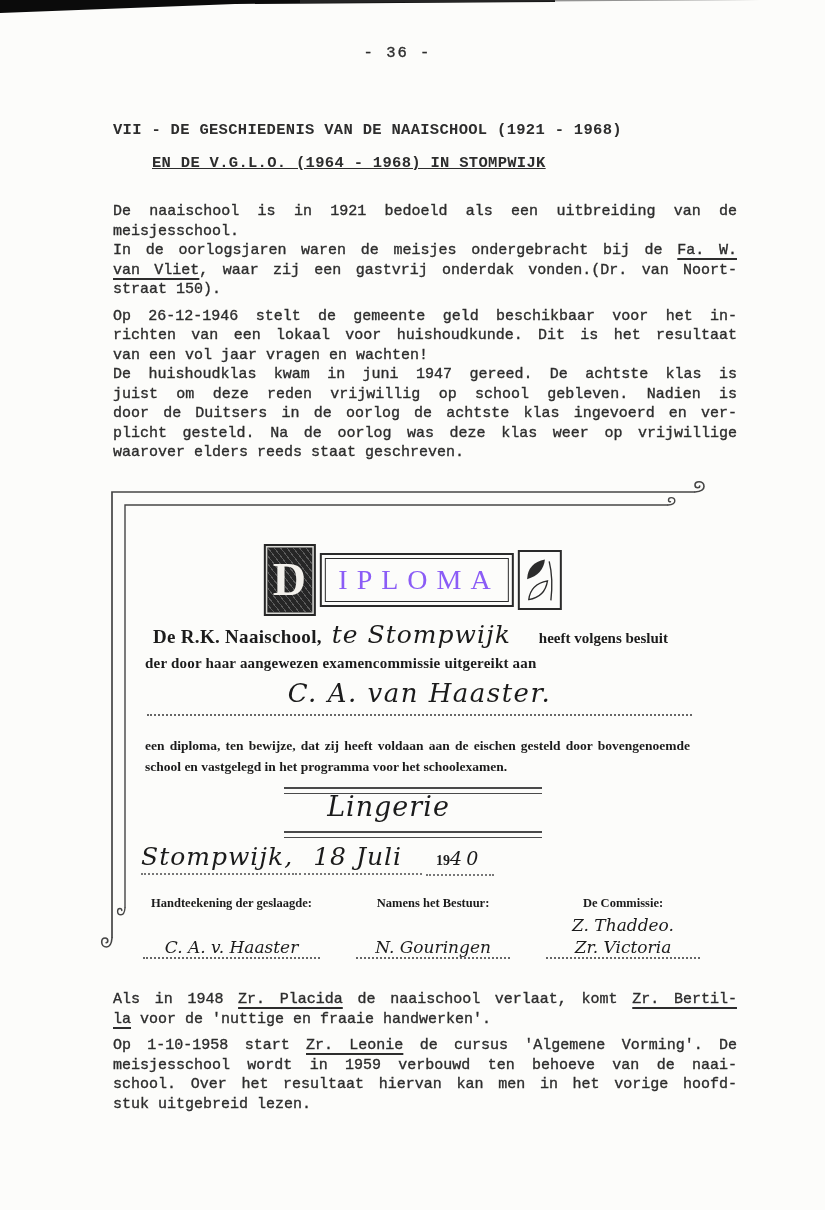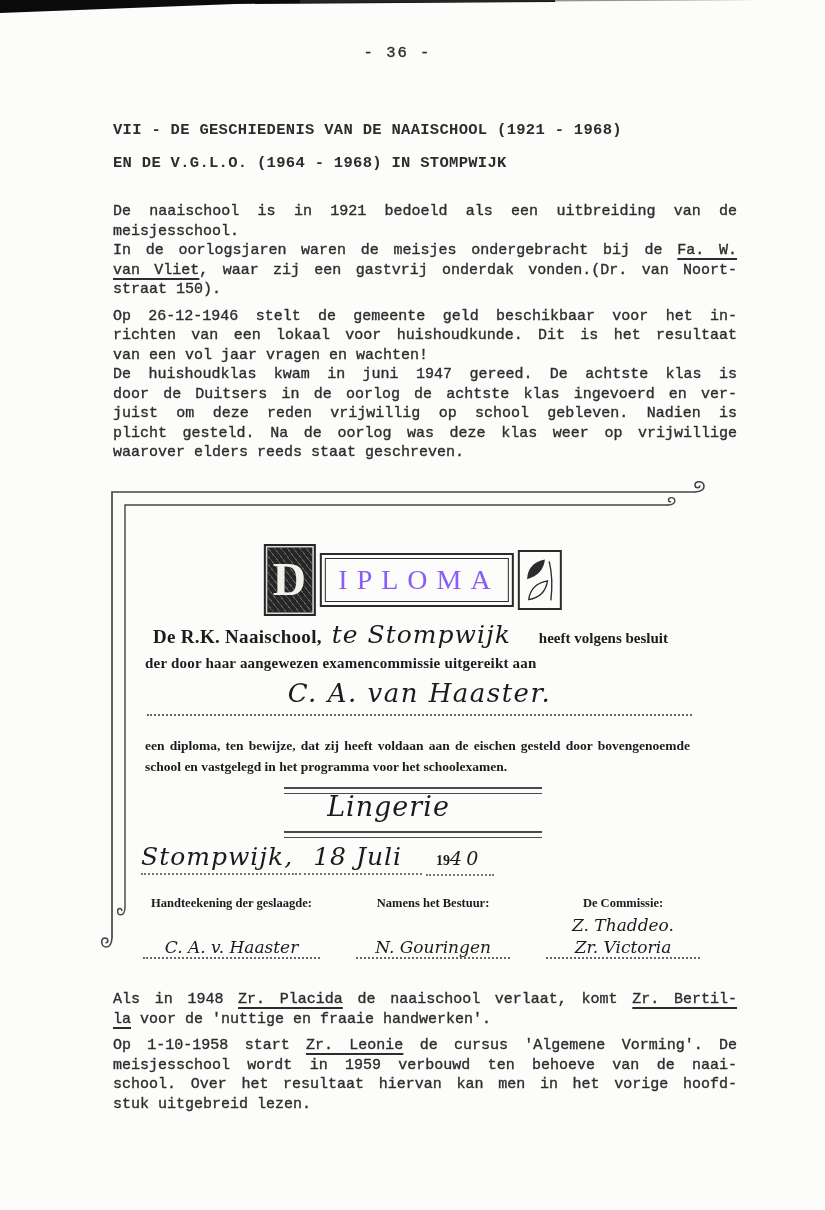--- a/index.html
+++ b/index.html
@@ -10,21 +10,21 @@
   html,body{margin:0;padding:0;background:#fff;}
   .page{position:relative;width:825px;height:1210px;background:var(--paper);overflow:hidden;}
 
   .mono{font-family:"Liberation Mono",monospace;color:var(--ink);}
 
   .scan-edge{position:absolute;top:0;left:0;}
 
   .pagenum{position:absolute;top:44px;left:0;right:30px;text-align:center;font-size:15.5px;letter-spacing:2px;-webkit-text-stroke:.35px currentColor;}
 
   .heading{position:absolute;top:114px;left:113px;font-weight:bold;font-size:15.5px;line-height:33px;letter-spacing:.3px;}
-  .heading .h2{}
+  .heading .h2{margin-left:39px;text-decoration:underline;}
 
   .textcol{position:absolute;left:113px;width:624px;font-size:15px;line-height:19.5px;-webkit-text-stroke:.35px currentColor;}
   .para{margin-bottom:7px;}
   .tline{text-align:left;}
   .tline.just{text-align:justify;text-align-last:justify;}
   .ul{text-decoration:underline;text-decoration-thickness:1.5px;text-underline-offset:3.5px;}
 
   
   .frame{position:absolute;top:0;left:0;pointer-events:none;}
 
@@ -98,22 +98,22 @@
         <div class="tline"><span>meisjesschool.</span></div>
         <div class="tline just"><span>In de oorlogsjaren waren de meisjes ondergebracht bij de </span><span class="ul">Fa. W.</span></div>
         <div class="tline just"><span class="ul">van Vliet</span><span>, waar zij een gastvrij onderdak vonden.(Dr. van Noort-</span></div>
         <div class="tline"><span>straat 150).</span></div>
       </div>
       <div class="para">
         <div class="tline just"><span>Op 26-12-1946 stelt de gemeente geld beschikbaar voor het in-</span></div>
         <div class="tline just"><span>richten van een lokaal voor huishoudkunde. Dit is het resultaat</span></div>
         <div class="tline"><span>van een vol jaar vragen en wachten!</span></div>
         <div class="tline just"><span>De huishoudklas kwam in juni 1947 gereed. De achtste klas is</span></div>
+        <div class="tline just"><span>juist om deze reden vrijwillig op school gebleven. Nadien is</span></div>
         <div class="tline just"><span>door de Duitsers in de oorlog de achtste klas ingevoerd en ver-</span></div>
-        <div class="tline just"><span>juist om deze reden vrijwillig op school gebleven. Nadien is</span></div>
         <div class="tline just"><span>plicht gesteld. Na de oorlog was deze klas weer op vrijwillige</span></div>
         <div class="tline"><span>waarover elders reeds staat geschreven.</span></div>
       </div>
     </div>
 
   <svg class="frame" width="825" height="1210">
     <path d="M695 492 H112 V938" fill="none" stroke="#454545" stroke-width="1.7"></path>
     <path d="M668 505 H125 V908" fill="none" stroke="#454545" stroke-width="1.4"></path>
     <path d="M695 492 c6 -0.5 9 -2.3 9 -5.5 c0 -3.1 -2.4 -4.8 -5 -4.8 c-2.5 0 -4 1.5 -4 3.4 c0 1.8 1.3 2.7 2.8 2.7 c1.1 0 1.9 -0.7 1.9 -1.7" fill="none" stroke="#454545" stroke-width="1.6" stroke-linecap="round"></path>
     <path d="M668 505 c4.5 -0.4 6.8 -1.7 6.8 -4 c0 -2.2 -1.7 -3.4 -3.6 -3.4 c-1.7 0 -2.7 1 -2.7 2.3 c0 1.2 0.9 1.9 2 1.9" fill="none" stroke="#454545" stroke-width="1.4" stroke-linecap="round"></path>

